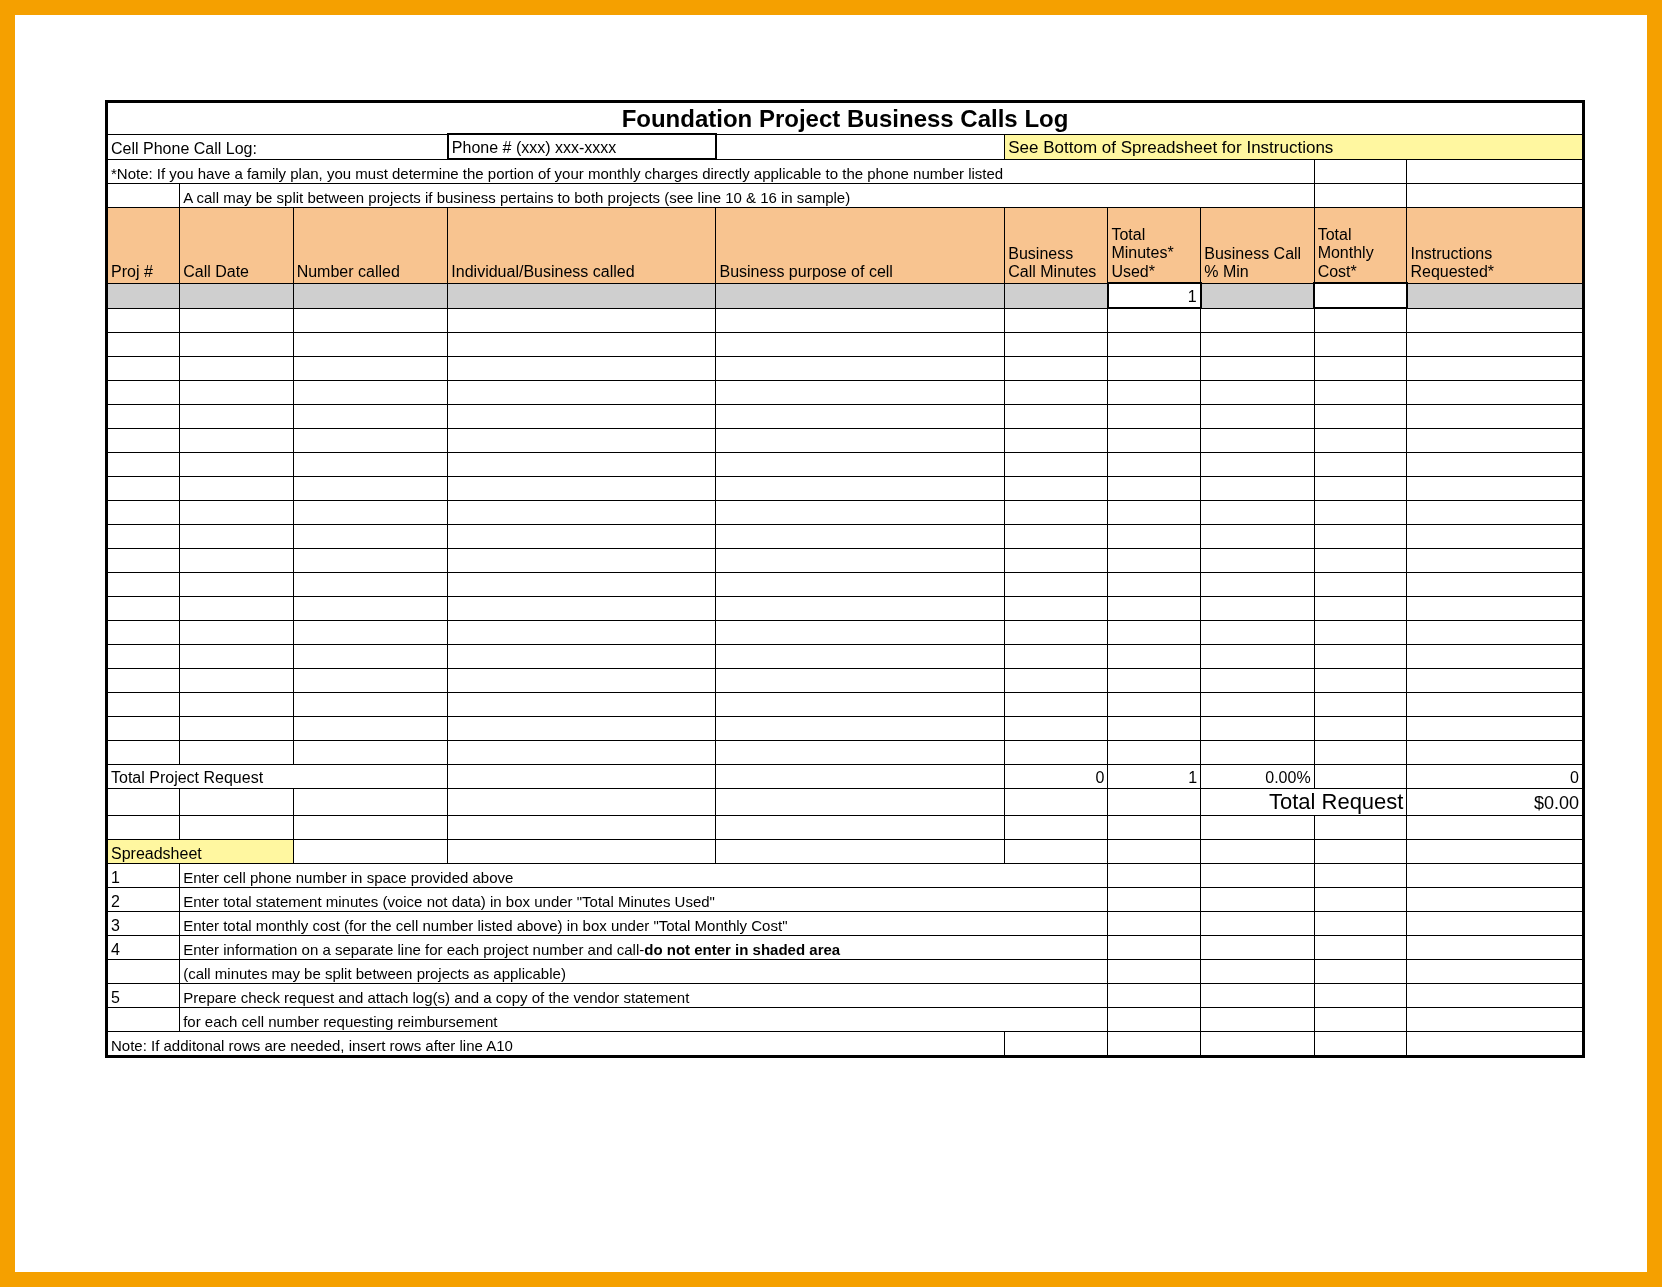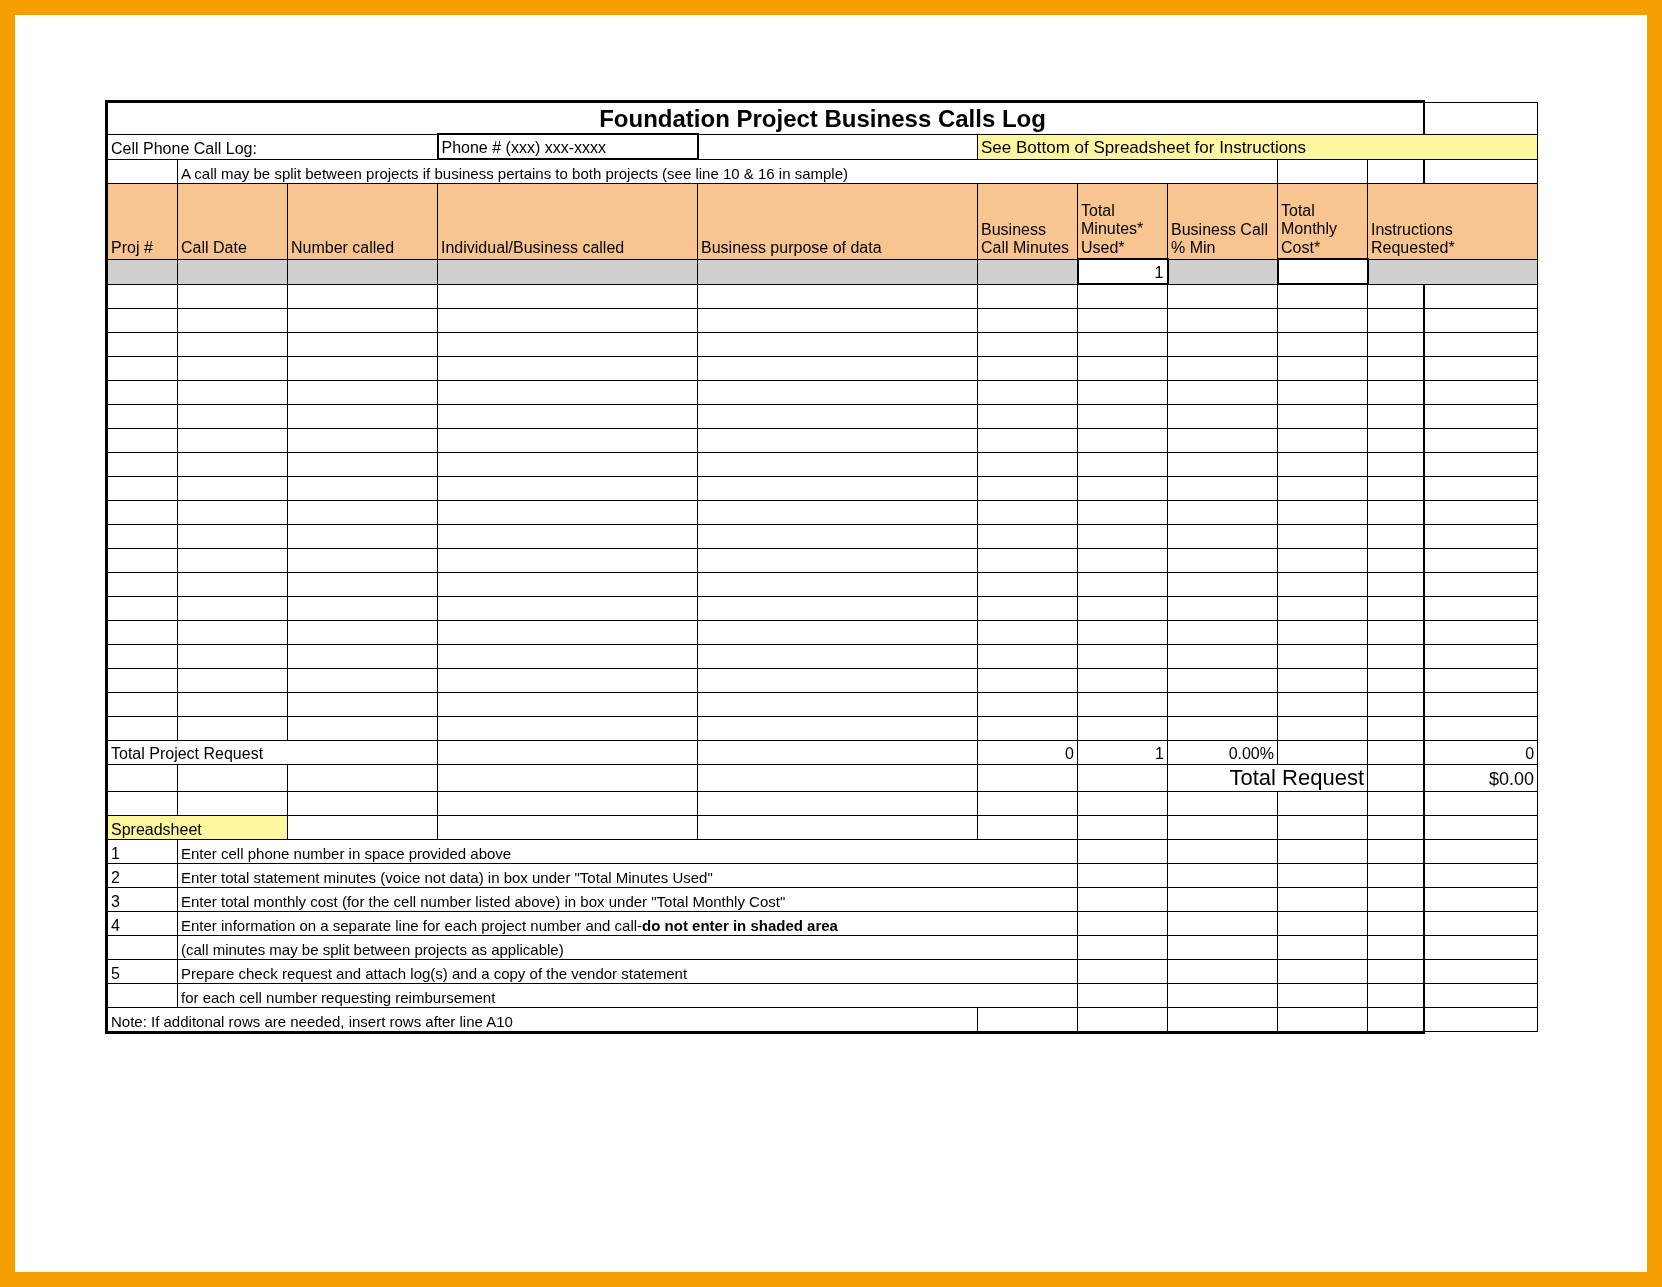--- a/index.html
+++ b/index.html
@@ -1,17 +1,17 @@
 <!DOCTYPE html>
 <html><head>
 <meta charset="utf-8">
 <style>
 html,body{margin:0;padding:0;font-family:Arial,Helvetica,sans-serif;background:#fff}
 .outer-frame{width:1662px;height:1287px;box-sizing:border-box;border:15px solid #f5a000;position:relative;background:#fff}
-.sheet-wrap{position:absolute;left:90px;top:85px;width:1320px;box-sizing:border-box;border:2px solid #000;background:#fff}
+.sheet-wrap{position:absolute;left:90px;top:85px;width:1480px;box-sizing:border-box;border:2px solid #000;background:#fff}
 table{border-collapse:collapse;width:100%;table-layout:fixed}
 td{border:1px solid #000;font-size:16px;line-height:1.1;padding:1px 3px;height:21px;vertical-align:bottom;overflow:hidden;white-space:nowrap}
 .title-row td{border:1px solid #000;font-size:24px;font-weight:bold;text-align:center;height:28px}
 .hdr-orange{background:#f8c490;font-weight:normal;font-size:16px;vertical-align:bottom;white-space:normal;line-height:1.15;height:72px}
 .gray{background:#cfcfcf}
 .yellow{background:#fff7a0;font-weight:normal}
 .bold{font-weight:normal}
 .thick-box{border:2px solid #000 !important}
 .right{text-align:right}
 .small{font-size:15px}
@@ -42,32 +42,37 @@
           </tr>
 
 <tr>
 <td colspan="3" class="bold">Cell Phone Call Log:</td>
 <td class="bold thick-box">Phone # (xxx) xxx-xxxx</td>
 <td></td>
 <td colspan="5" class="yellow" style="font-size:17px">See Bottom of Spreadsheet for Instructions</td>
 </tr>
 
 <tr>
+<td colspan="8" class="small note-text" style="border-right:1px solid #000">*Note:  If you have a family plan, you must determine the portion of your monthly charges directly applicable to the phone number listed</td>
+<td></td>
+            <td></td>
+</tr>
+<tr>
 <td></td>
 <td colspan="7" class="small note-text">A call may be split between projects if business pertains to both projects (see line 10 &amp; 16 in sample)</td>
 <td></td>
             <td></td>
 </tr>
 
 <tr>
 <td class="hdr-orange">Proj #</td>
 <td class="hdr-orange">Call Date</td>
 <td class="hdr-orange">Number called</td>
 <td class="hdr-orange">Individual/Business called</td>
-<td class="hdr-orange">Business purpose of data</td>
+<td class="hdr-orange">Business purpose of cell</td>
 <td class="hdr-orange">Business Call Minutes</td>
 <td class="hdr-orange">Total Minutes* Used*</td>
 <td class="hdr-orange">Business Call % Min</td>
 <td class="hdr-orange">Total Monthly Cost*</td>
 <td class="hdr-orange">Instructions Requested*</td>
 </tr>
 
 <tr>
 <td class="gray"></td>
 <td class="gray"></td>

